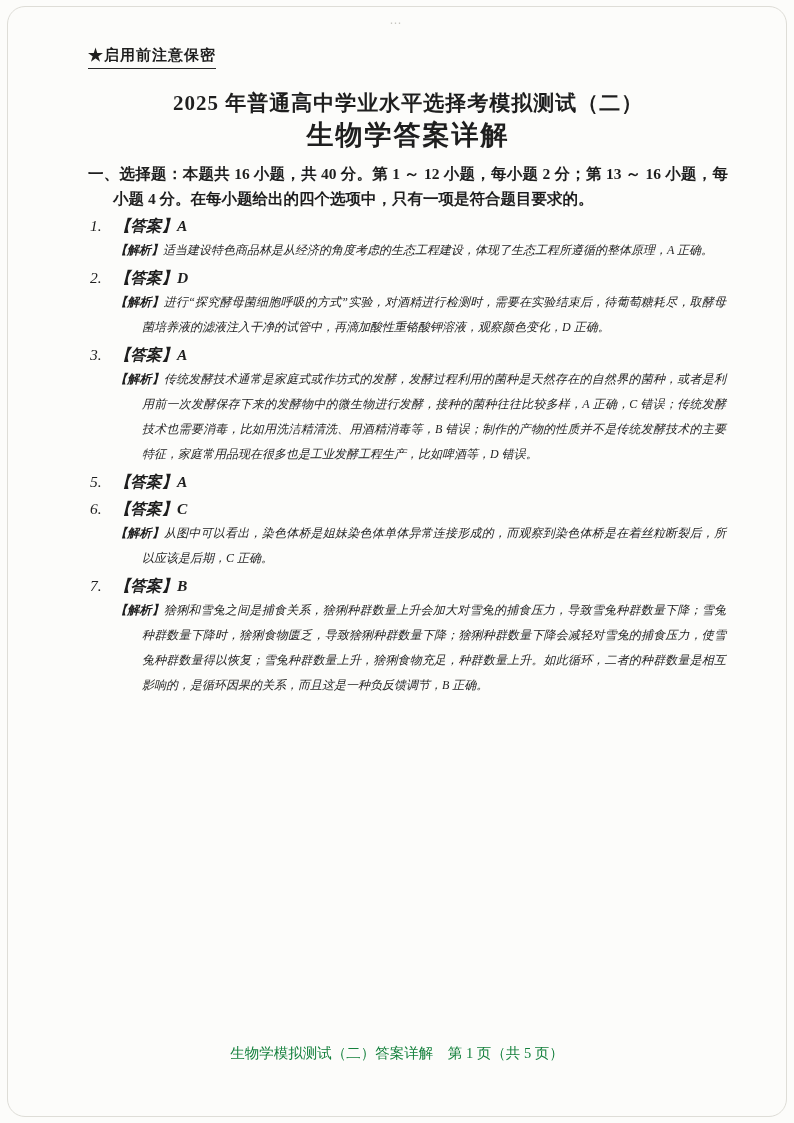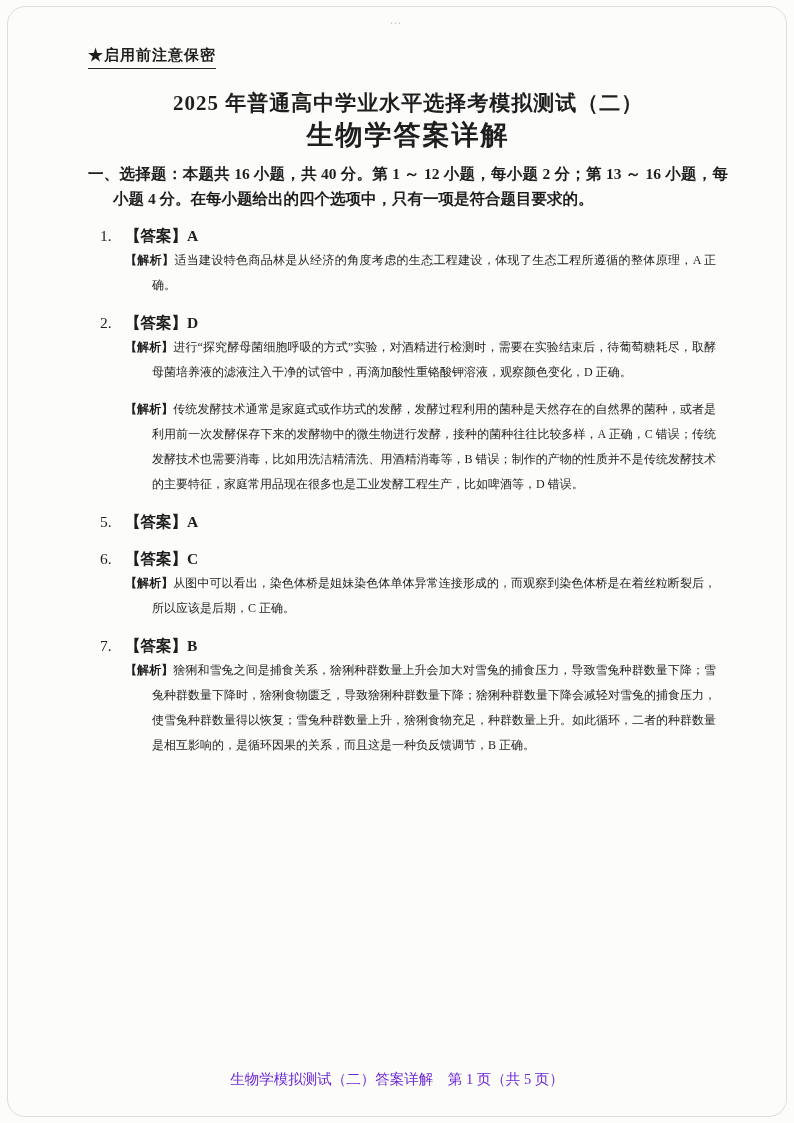--- a/index.html
+++ b/index.html
@@ -54,39 +54,39 @@
   .intro {
     margin-top: 8px;
     font-weight: bold;
     font-size: 15.5px;
     line-height: 25px;
     text-align: justify;
     padding-left: 25px;
     text-indent: -25px;
   }
   .answers { margin-top: 2px; }
-  .answer-item { margin: 12px; }
+  .answer-item { margin: 2px; font-style: italic; }
   .answer-head { font-size: 15.5px; line-height: 25px; }
   .answer-num { display: inline-block; width: 25px; }
   .answer-label, .answer-value { font-weight: bold; }
   .analysis {
     font-size: 12px;
     line-height: 25px;
     text-align: justify;
     padding-left: 52px;
     text-indent: -27px;
   }
   .analysis-label { font-weight: bold; }
   .footer {
     position: absolute;
     left: 0; right: 0;
-    bottom: 34px;
+    bottom: 60px;
     text-align: center;
     font-size: 14.5px;
-    color: #6d28d9;
+    color: #15803d;
   }
 </style>
 </head>
 <body>
 
 <div class="page">
   <div class="page-edge"></div>
   <div class="scan-mark">⋯</div>
 
   <div class="content">
@@ -113,20 +113,23 @@
         <div class="answer-item">
           <div class="answer-head">
             <span class="answer-num">2.</span><span class="answer-label">【答案】</span><span class="answer-value">D</span>
           </div>
           <p class="analysis">
             <span class="analysis-label">【解析】</span><span class="analysis-text">进行“探究酵母菌细胞呼吸的方式”实验，对酒精进行检测时，需要在实验结束后，待葡萄糖耗尽，取酵母菌培养液的滤液注入干净的试管中，再滴加酸性重铬酸钾溶液，观察颜色变化，D 正确。</span>
           </p>
         </div>
 
         <div class="answer-item">
+          <div class="answer-head">
+            <span class="answer-num">3.</span><span class="answer-label">【答案】</span><span class="answer-value">A</span>
+          </div>
           <p class="analysis">
             <span class="analysis-label">【解析】</span><span class="analysis-text">传统发酵技术通常是家庭式或作坊式的发酵，发酵过程利用的菌种是天然存在的自然界的菌种，或者是利用前一次发酵保存下来的发酵物中的微生物进行发酵，接种的菌种往往比较多样，A 正确，C 错误；传统发酵技术也需要消毒，比如用洗洁精清洗、用酒精消毒等，B 错误；制作的产物的性质并不是传统发酵技术的主要特征，家庭常用品现在很多也是工业发酵工程生产，比如啤酒等，D 错误。</span>
           </p>
         </div>
 
 
         <div class="answer-item">
           <div class="answer-head">
             <span class="answer-num">5.</span><span class="answer-label">【答案】</span><span class="answer-value">A</span>
           </div>

